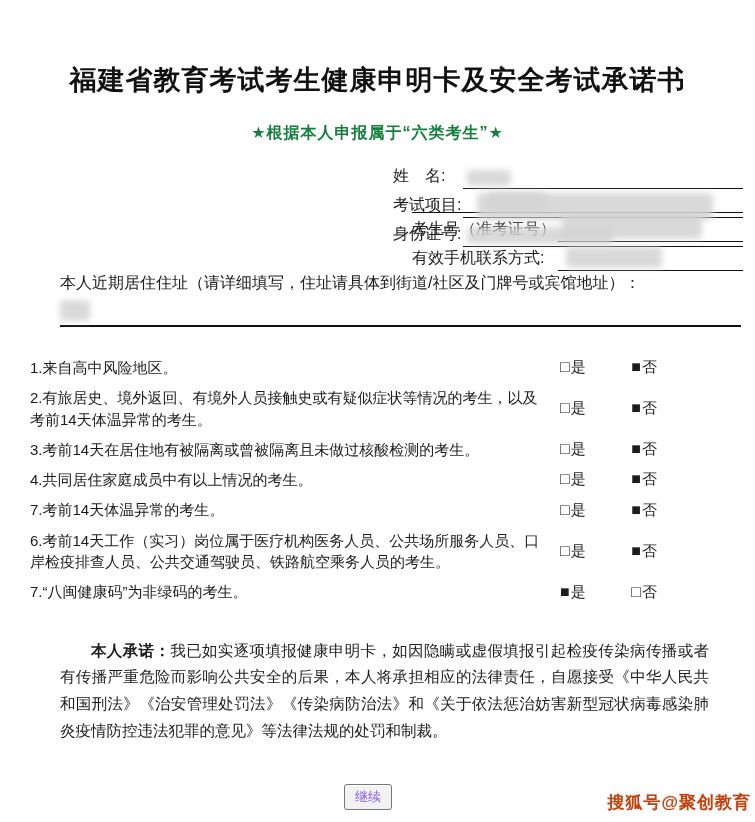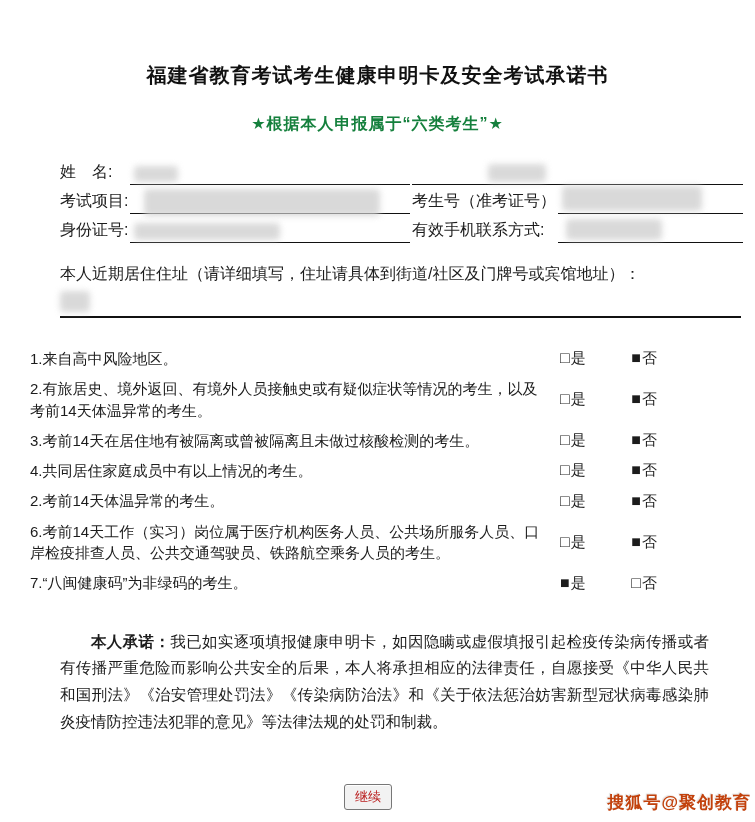--- a/index.html
+++ b/index.html
@@ -7,30 +7,30 @@
   body {
     width:755px; height:822px; overflow:hidden;
     font-family:"Liberation Sans","DejaVu Sans",sans-serif;
     color:#1c1c1c;
   }
   .page { position:relative; width:755px; height:822px; background:#fff; }
 
   
   .title {
     padding-top:62px; text-align:center;
-    font-size:20px; font-weight:bold; letter-spacing:1px; color:#111;
+    font-size:27px; font-weight:bold; letter-spacing:1px; color:#111;
   }
   .subtitle {
     margin-top:25px; text-align:center;
     font-size:16px; font-weight:bold; color:#15803d; letter-spacing:1px;
   }
 
   
   .info { margin:21px 12px 0 60px; }
-  .info-row { display:flex; align-items:flex-end; height:29px; }
+  .info-row { display:flex; align-items:flex-end; height:29px;flex-direction:column; }
   .field { display:flex; align-items:flex-end; }
   .field.left  { width:350px; }
   .field.right { width:331px; margin-left:2px; }
   .flabel { font-size:16px; white-space:nowrap; padding-bottom:2px; }
   .field.left  .flabel { width:70px; }
   .field.right .flabel { width:146px; }
   .fvalue {
     flex:1; position:relative; height:24px;
     border-bottom:1px solid #111;
   }
@@ -65,21 +65,21 @@
 
   
   .sig-row { margin:32px 0 0 145px; font-size:16px; font-weight:bold; display:flex; align-items:baseline; }
   .sig-row .date { margin-left:134px; }
   .sig-row .dateval { margin-left:6px; font-family:"DejaVu Sans Mono",monospace; font-size:15.5px; }
 
   
   .footer { position:absolute; left:0; right:0; bottom:6px; height:34px; }
   .continue {
     position:absolute; left:344px; bottom:6px;
-    font-family:inherit; font-size:13px; color:#b91c1c;
+    font-family:inherit; font-size:13px; color:#8b5cf6;
     background:#f2f2f2; border:1px solid #777; border-radius:3px;
     padding:3px 10px; box-shadow:inset 0 1px 0 #fff; cursor:pointer;
   }
   .watermark {
     position:absolute; right:4px; bottom:2px;
     font-size:17px; font-weight:bold; letter-spacing:1px;
     color:#c2410c; text-shadow:1px 1px 0 #ffffff,-1px -1px 1px #e2e2e2;
   }
 </style>
 </head>
@@ -166,21 +166,21 @@
 
     <div class="q-row">
       <div class="q-text">4.共同居住家庭成员中有以上情况的考生。</div>
       <div class="q-options">
         <span class="opt"><span class="box">□</span><span>是</span></span>
         <span class="opt"><span class="box">■</span><span>否</span></span>
       </div>
     </div>
 
     <div class="q-row">
-      <div class="q-text">2.考前14天体温异常的考生。</div>
+      <div class="q-text">7.考前14天体温异常的考生。</div>
       <div class="q-options">
         <span class="opt"><span class="box">□</span><span>是</span></span>
         <span class="opt"><span class="box">■</span><span>否</span></span>
       </div>
     </div>
 
     <div class="q-row">
       <div class="q-text">6.考前14天工作（实习）岗位属于医疗机构医务人员、公共场所服务人员、口岸检疫排查人员、公共交通驾驶员、铁路航空乘务人员的考生。</div>
       <div class="q-options">
         <span class="opt"><span class="box">□</span><span>是</span></span>

